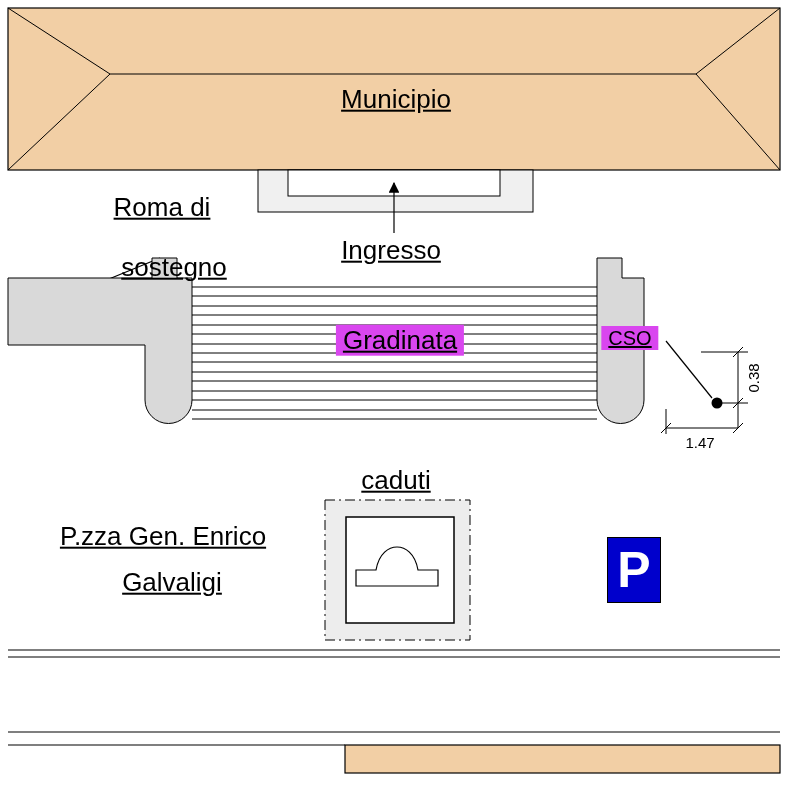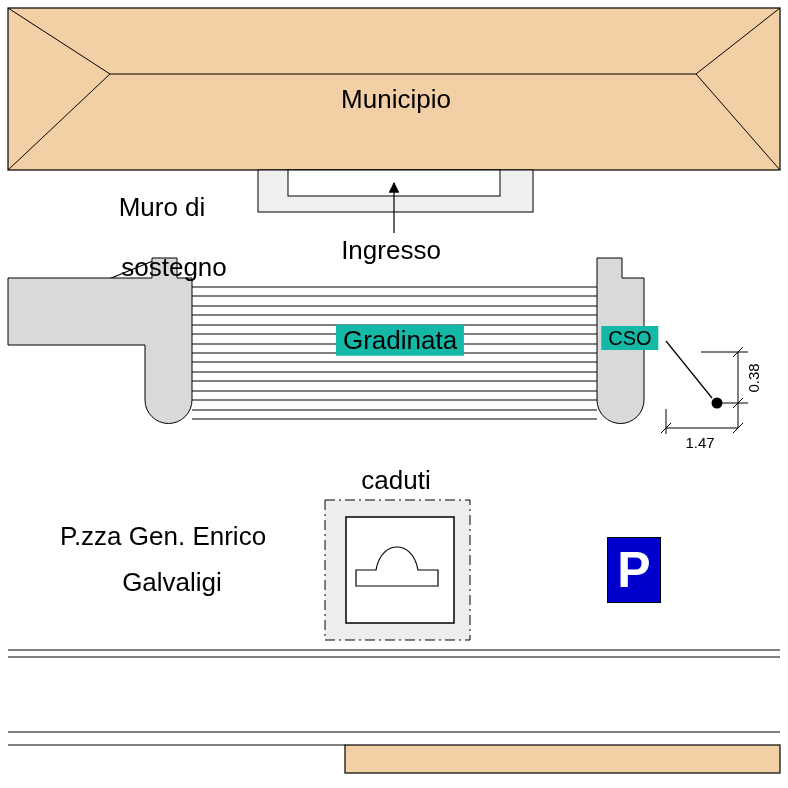--- a/index.html
+++ b/index.html
@@ -20,24 +20,25 @@
     left: 0; top: 0;
   }
   .lbl {
     position: absolute;
     transform: translate(-50%, -50%);
     font-size: 26px;
     color: #000;
     white-space: nowrap;
     line-height: 1.1;
     text-align: left;
+    text-decoration: underline;
   }
   .lbl.big { font-size: 20px; }
   .lbl.mask {
-    background: #14b8a6;
+    background: #d946ef;
     padding: 1px 7px;
   }
   .dim {
     position: absolute;
     transform: translate(-50%, -50%);
     font-size: 15px;
     color: #000;
     white-space: nowrap;
   }
   .dim.rot {
@@ -131,21 +132,21 @@
       <line x1="8" y1="657" x2="780" y2="657"></line>
       <line x1="8" y1="732" x2="780" y2="732"></line>
       <line x1="8" y1="745" x2="345" y2="745"></line>
     </g>
 
     <rect x="345" y="745" width="435" height="28" stroke="#000" stroke-width="1.2" fill="#f2cfa5"></rect>
   </svg>
 
   <div class="lbl" style="left:396px; top:99px;">Municipio</div>
 
-  <div class="lbl" style="left:162px; top:207px;">Muro di</div>
+  <div class="lbl" style="left:162px; top:207px;">Roma di</div>
   <div class="lbl" style="left:174px; top:243px;margin-top:24px;">sostegno</div>
 
   <div class="lbl" style="left:391px; top:250px;">Ingresso</div>
 
   <div class="lbl mask" style="left:400px; top:340px;">Gradinata</div>
 
   <div class="lbl mask big" style="left:630px; top:338px;">CSO</div>
 
   <div class="dim rot" style="left:753px; top:378px;">0.38</div>
   <div class="dim" style="left:700px; top:442px;">1.47</div>

